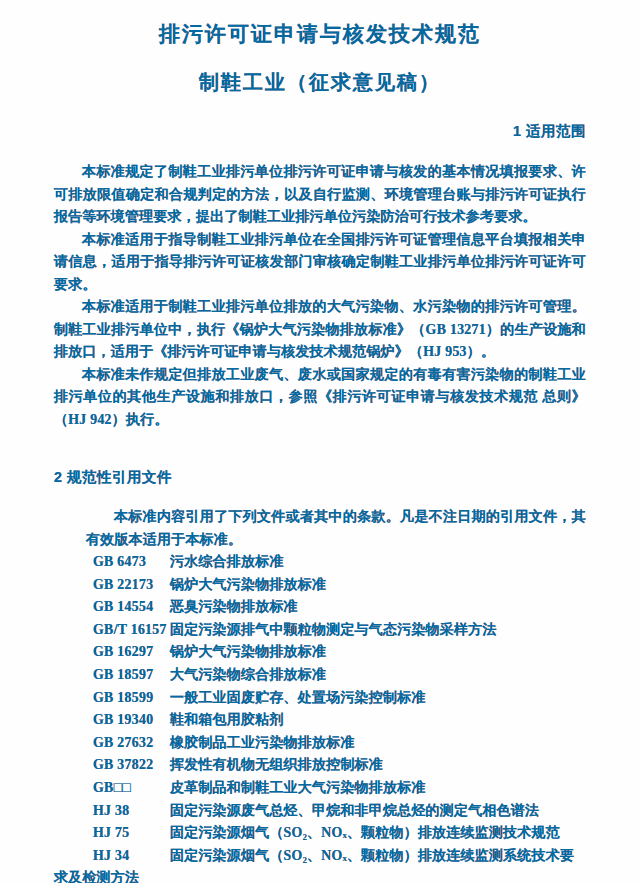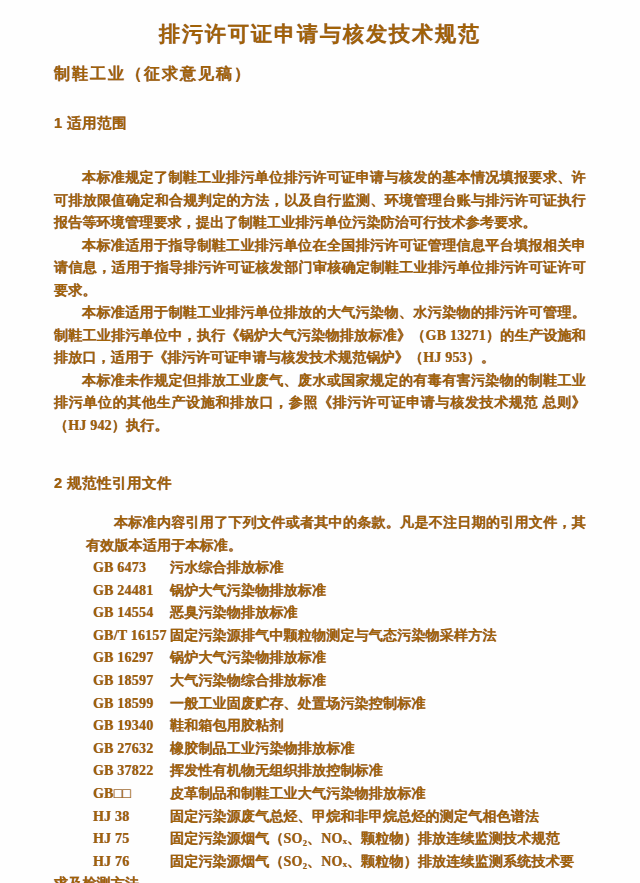--- a/index.html
+++ b/index.html
@@ -7,52 +7,52 @@
     padding: 0;
     background: #ffffff;
   }
   .page {
     position: relative;
     width: 640px;
     height: 883px;
     box-sizing: border-box;
     padding: 20px 54px 4px 54px;
     background: #fefefe;
-    color: #a16207;
+    color: #0369a1;
     font-family: "Liberation Serif", "DejaVu Serif", serif;
     font-weight: 700;
     overflow: hidden;
     
     text-shadow: 0.5px 0.3px 0.6px rgba(130,40,40,0.40),
                  -0.5px -0.2px 0.6px rgba(40,50,130,0.32);
   }
   .doc-title {
     font-family: "Liberation Sans", "DejaVu Sans", sans-serif;
     font-size: 21px;
     line-height: 28px;
     letter-spacing: 2px;
     text-align: center;
   }
   .doc-subtitle {
     font-family: "Liberation Sans", "DejaVu Sans", sans-serif;
-    font-size: 16px;
+    font-size: 20px;
     line-height: 28px;
     letter-spacing: 2px;
-    text-align: left;
-    margin-top: 12px;
+    text-align: center;
+    margin-top: 20px;
   }
   .sec-heading {
     font-family: "Liberation Sans", "DejaVu Sans", sans-serif;
     font-size: 14.5px;
     line-height: 20px;
     letter-spacing: 0.5px;
   }
-  .sec-heading.sec1 { margin-top: 25px; }
+  .sec-heading.sec1 { margin-top: 25px; text-align: right; }
   .sec-heading.sec2 { margin-top: 36px; }
-  .body-text { margin-top: 34px; }
+  .body-text { margin-top: 20px; }
   .para {
     margin: 0;
     font-size: 14px;
     line-height: 22.5px;
     letter-spacing: 0.2px;
     text-indent: 2em;
     text-align: justify;
   }
   .para.intro { margin-top: 19px; margin-left: 32px; }
   .ref-list {
@@ -88,21 +88,21 @@
     <p class="para">本标准未作规定但排放工业废气、废水或国家规定的有毒有害污染物的制鞋工业排污单位的其他生产设施和排放口，参照《排污许可证申请与核发技术规范 总则》（HJ 942）执行。</p>
   </div>
 
   <div class="sec-heading sec2">2 规范性引用文件</div>
 
   <p class="para intro">本标准内容引用了下列文件或者其中的条款。凡是不注日期的引用文件，其有效版本适用于本标准。</p>
 
   <div class="ref-list" id="ref-list">
   <div class="ref-row"><span class="ref-code">GB 6473</span><span class="ref-title">污水综合排放标准</span></div>
 
-  <div class="ref-row"><span class="ref-code">GB 24481</span><span class="ref-title">锅炉大气污染物排放标准</span></div>
+  <div class="ref-row"><span class="ref-code">GB 22173</span><span class="ref-title">锅炉大气污染物排放标准</span></div>
 
   <div class="ref-row"><span class="ref-code">GB 14554</span><span class="ref-title">恶臭污染物排放标准</span></div>
 
   <div class="ref-row"><span class="ref-code">GB/T 16157</span><span class="ref-title">固定污染源排气中颗粒物测定与气态污染物采样方法</span></div>
 
   <div class="ref-row"><span class="ref-code">GB 16297</span><span class="ref-title">锅炉大气污染物排放标准</span></div>
 
   <div class="ref-row"><span class="ref-code">GB 18597</span><span class="ref-title">大气污染物综合排放标准</span></div>
 
   <div class="ref-row"><span class="ref-code">GB 18599</span><span class="ref-title">一般工业固废贮存、处置场污染控制标准</span></div>
@@ -112,18 +112,18 @@
   <div class="ref-row"><span class="ref-code">GB 27632</span><span class="ref-title">橡胶制品工业污染物排放标准</span></div>
 
   <div class="ref-row"><span class="ref-code">GB 37822</span><span class="ref-title">挥发性有机物无组织排放控制标准</span></div>
 
   <div class="ref-row"><span class="ref-code">GB□□</span><span class="ref-title">皮革制品和制鞋工业大气污染物排放标准</span></div>
 
   <div class="ref-row"><span class="ref-code">HJ 38</span><span class="ref-title">固定污染源废气总烃、甲烷和非甲烷总烃的测定气相色谱法</span></div>
 
   <div class="ref-row"><span class="ref-code">HJ 75</span><span class="ref-title">固定污染源烟气（SO₂、NOₓ、颗粒物）排放连续监测技术规范</span></div>
 
-  <div class="ref-row"><span class="ref-code">HJ 76</span><span class="ref-title">固定污染源烟气（SO₂、NOₓ、颗粒物）排放连续监测系统技术要求及检测方法</span></div>
+  <div class="ref-row"><span class="ref-code">HJ 34</span><span class="ref-title">固定污染源烟气（SO₂、NOₓ、颗粒物）排放连续监测系统技术要求及检测方法</span></div>
 
   <div class="ref-row"><span class="ref-code">HJ 494</span><span class="ref-title">水质采样技术指导</span></div>
 </div>
 
 </div>
 
 </body></html>

